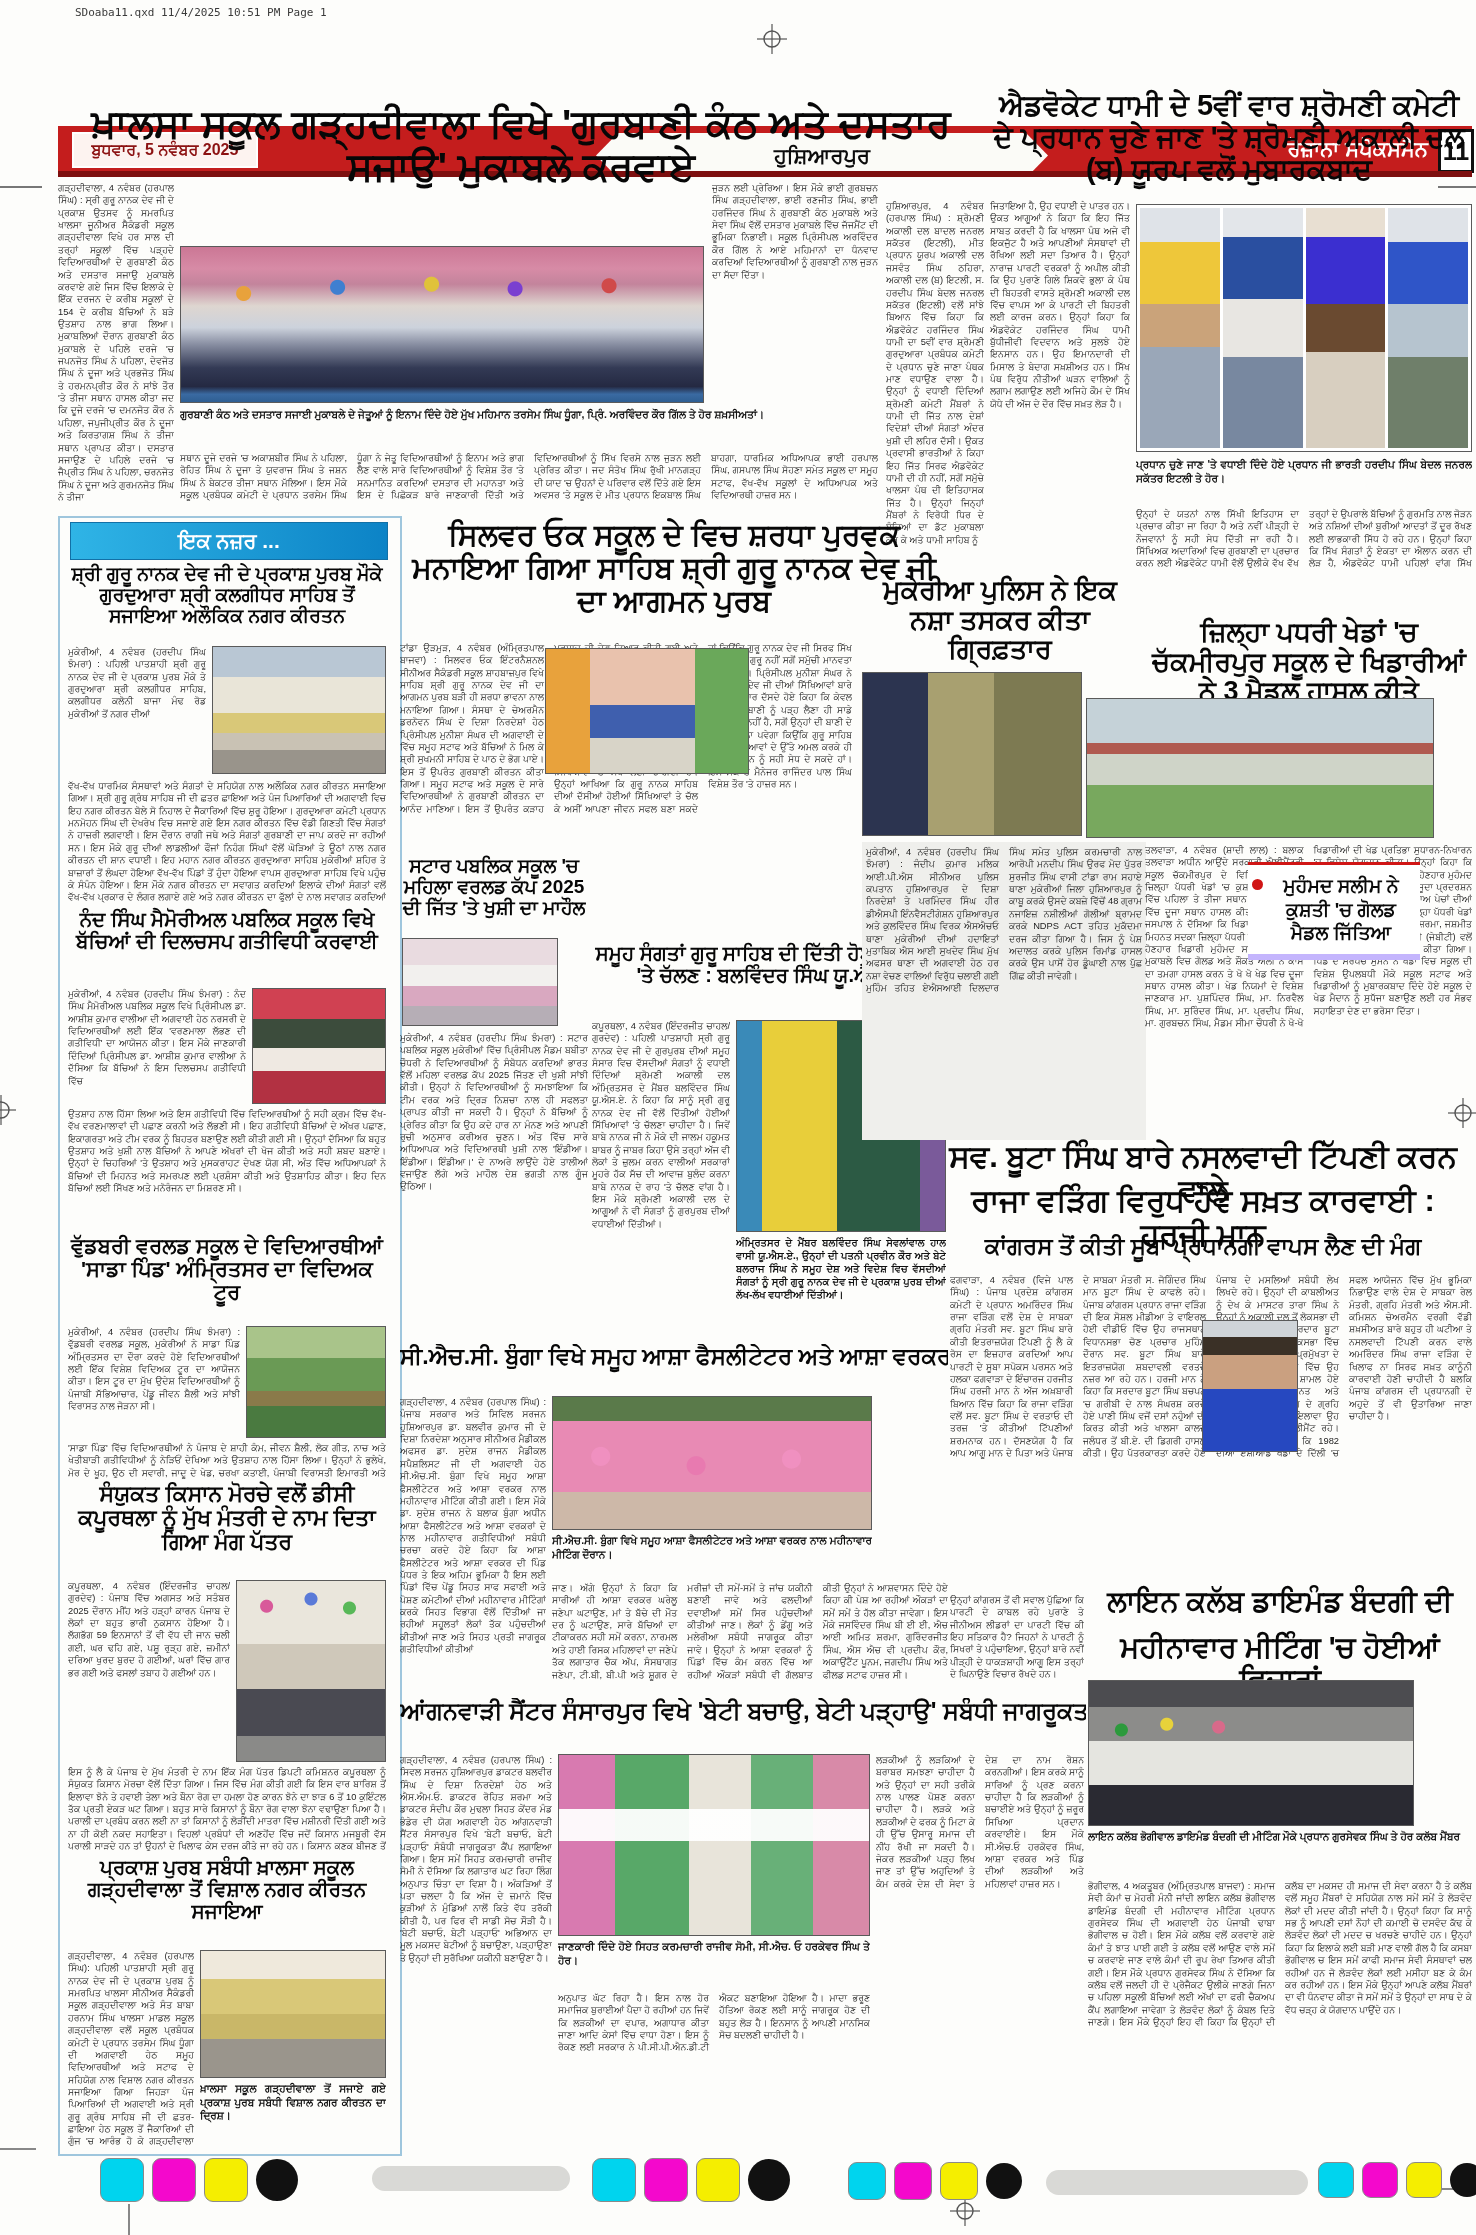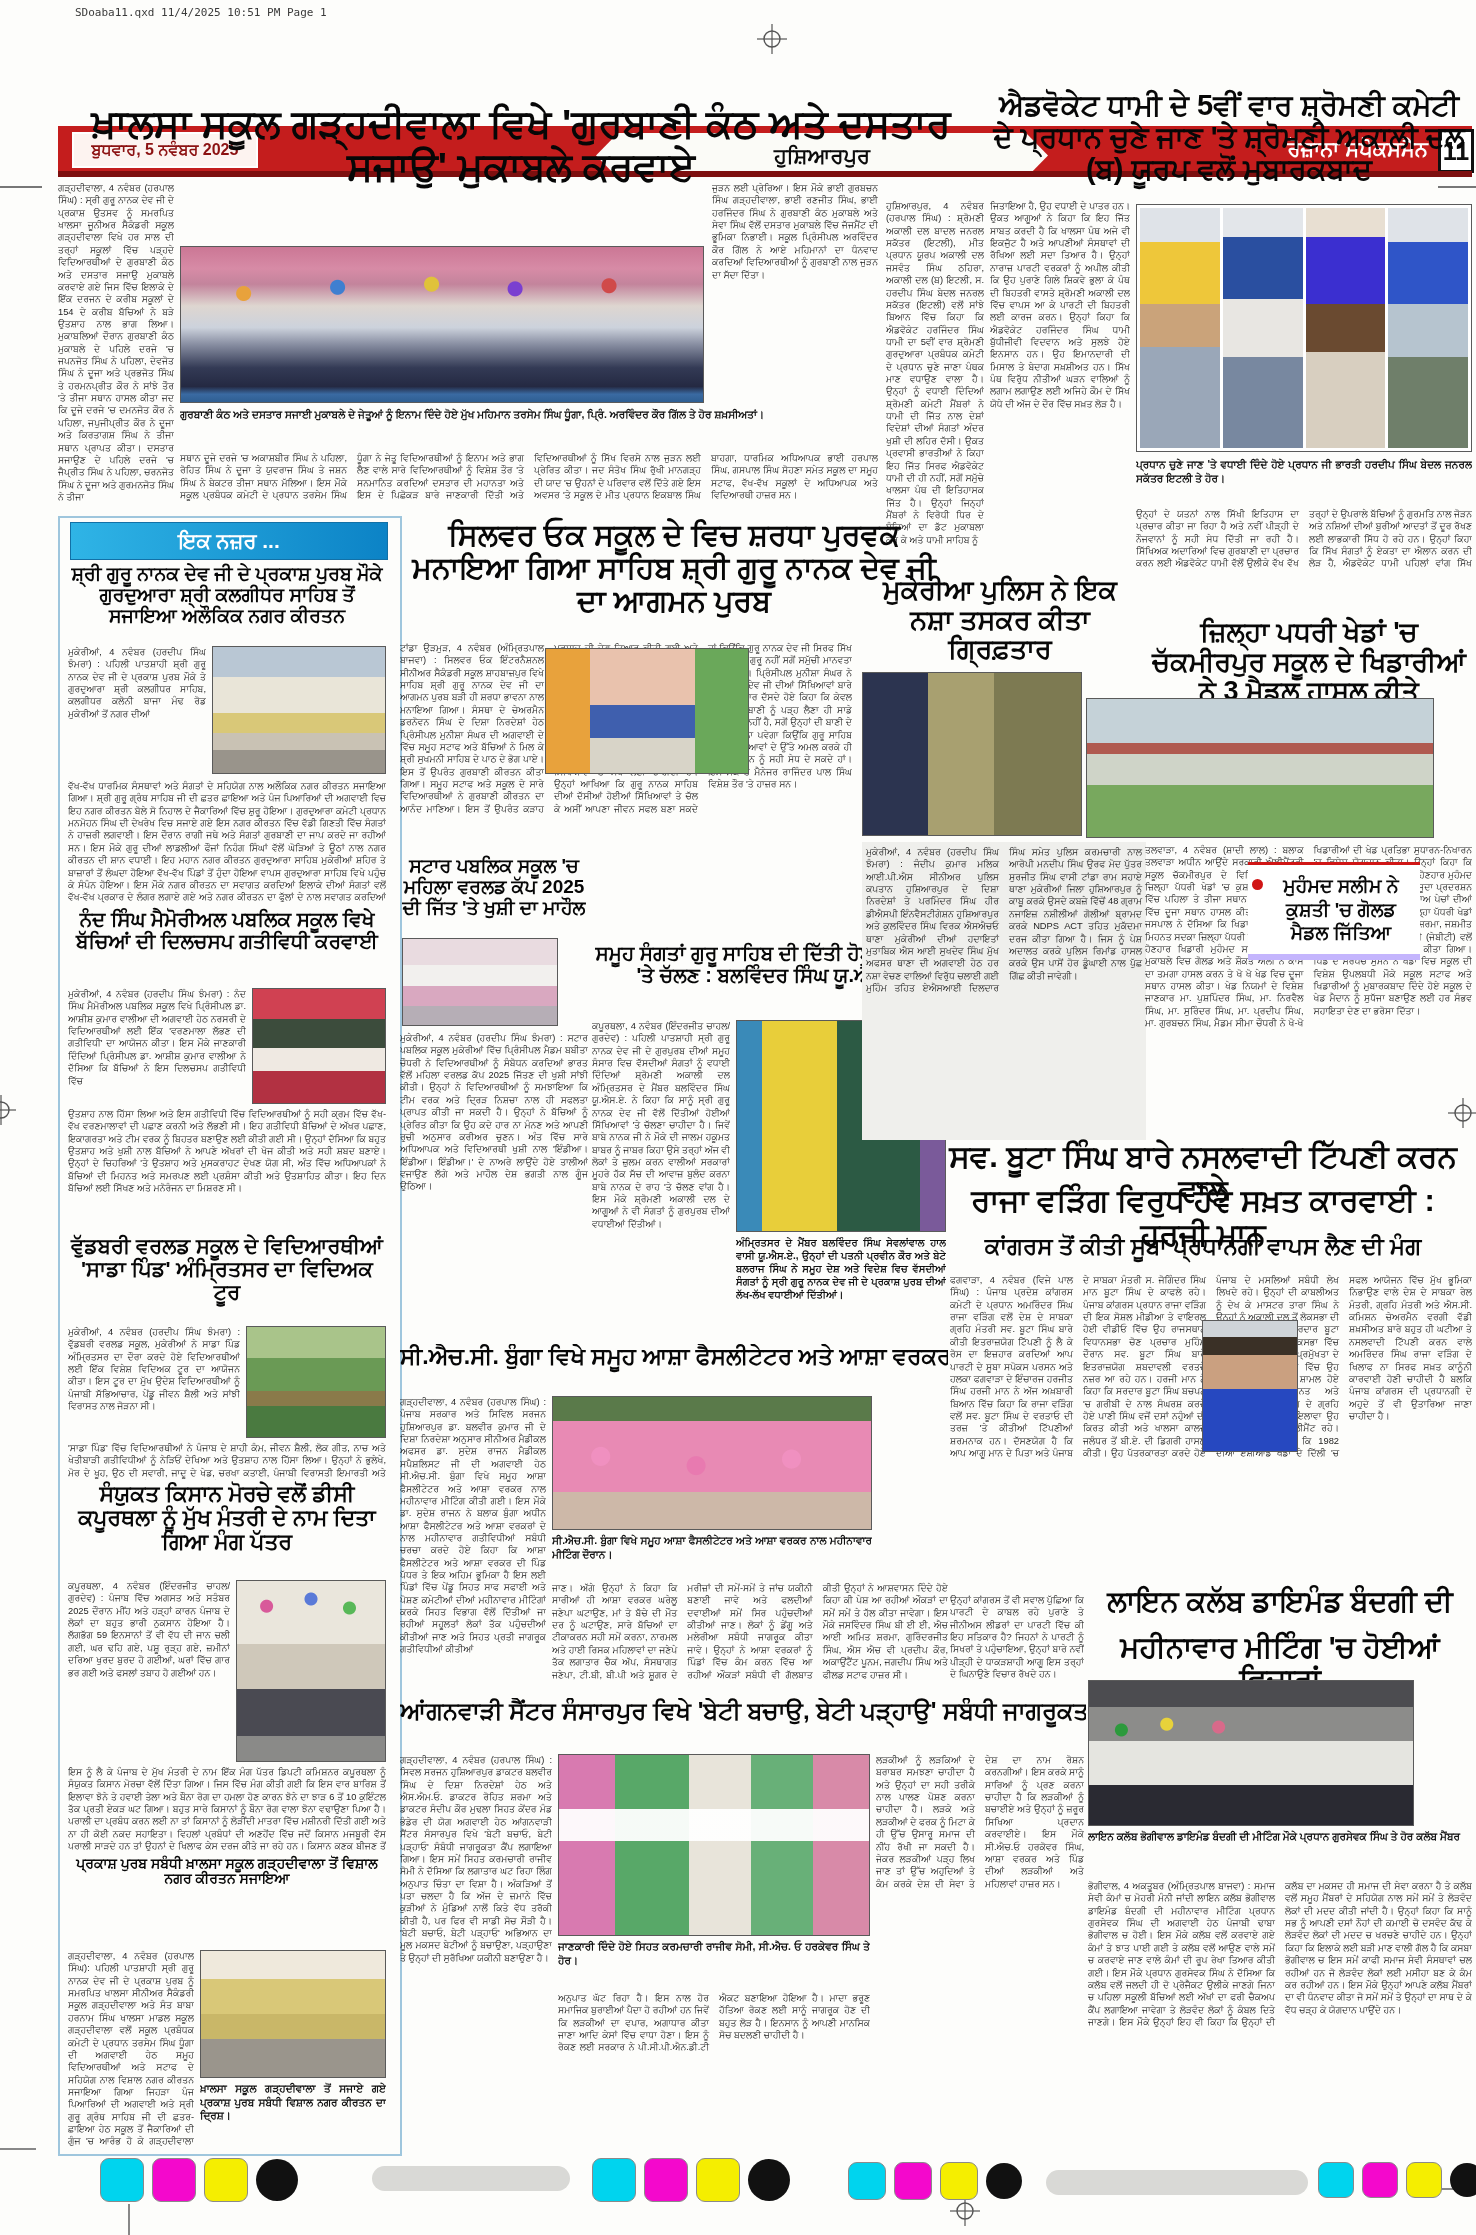--- a/index.html
+++ b/index.html
@@ -168,21 +168,21 @@
   <div class="abs hl" style="left:66px;top:1234px;width:322px;height:88px;font-size:21px;">ਵੁੱਡਬਰੀ ਵਰਲਡ ਸਕੂਲ ਦੇ ਵਿਦਿਆਰਥੀਆਂ 'ਸਾਡਾ ਪਿੰਡ' ਅੰਮ੍ਰਿਤਸਰ ਦਾ ਵਿਦਿਅਕ ਟੂਰ</div>
   <div class="abs ph ph-dino" style="left:246px;top:1326px;width:140px;height:112px;"></div>
   <div class="abs bt" style="left:68px;top:1326px;width:172px;height:112px;">ਮੁਕੇਰੀਆਂ, 4 ਨਵੰਬਰ (ਹਰਦੀਪ ਸਿੰਘ ਝੰਮਰਾ) : ਵੁੱਡਬਰੀ ਵਰਲਡ ਸਕੂਲ, ਮੁਕੇਰੀਆਂ ਨੇ ਸਾਡਾ ਪਿੰਡ ਅੰਮ੍ਰਿਤਸਰ ਦਾ ਦੌਰਾ ਕਰਦੇ ਹੋਏ ਵਿਦਿਆਰਥੀਆਂ ਲਈ ਇੱਕ ਵਿਸ਼ੇਸ਼ ਵਿਦਿਅਕ ਟੂਰ ਦਾ ਆਯੋਜਨ ਕੀਤਾ। ਇਸ ਟੂਰ ਦਾ ਮੁੱਖ ਉਦੇਸ਼ ਵਿਦਿਆਰਥੀਆਂ ਨੂੰ ਪੰਜਾਬੀ ਸੱਭਿਆਚਾਰ, ਪੇਂਡੂ ਜੀਵਨ ਸ਼ੈਲੀ ਅਤੇ ਸਾਂਝੀ ਵਿਰਾਸਤ ਨਾਲ ਜੋੜਨਾ ਸੀ।</div>
   <div class="abs bt" style="left:68px;top:1442px;width:318px;height:38px;">'ਸਾਡਾ ਪਿੰਡ' ਵਿੱਚ ਵਿਦਿਆਰਥੀਆਂ ਨੇ ਪੰਜਾਬ ਦੇ ਸ਼ਾਹੀ ਕੰਮ, ਜੀਵਨ ਸ਼ੈਲੀ, ਲੋਕ ਗੀਤ, ਨਾਚ ਅਤੇ ਖੇਤੀਬਾੜੀ ਗਤੀਵਿਧੀਆਂ ਨੂੰ ਨੇੜਿਓਂ ਦੇਖਿਆ ਅਤੇ ਉਤਸ਼ਾਹ ਨਾਲ ਹਿੱਸਾ ਲਿਆ। ਉਨ੍ਹਾਂ ਨੇ ਭੁਲੇਖੇ, ਮੋਰ ਦੇ ਖੂਹ, ਉਠ ਦੀ ਸਵਾਰੀ, ਜਾਦੂ ਦੇ ਖੇਡ, ਚਰਖਾ ਕਤਾਈ, ਪੰਜਾਬੀ ਵਿਰਾਸਤੀ ਇਮਾਰਤੀ ਅਤੇ ਪ੍ਰਾਚੀਨ ਕਾਰੀਗਰੀ ਬਾਰੇ ਸਿੱਖਿਆ। ਉਨ੍ਹਾਂ ਨੇ ਮੱਕੀ ਦੀ ਰੋਟੀ, ਸਰ੍ਹੋਂ ਦੇ ਸਾਗ ਅਤੇ ਲੱਸੀ ਵਰਗੀਆਂ ਪਿੰਡ ਦੀਆਂ ਵਿਸ਼ੇਸ਼ਤਾਵਾਂ ਦਾ ਵੀ ਆਨੰਦ ਮਾਣਿਆ। ਸਕੂਲ ਪ੍ਰਿੰਸੀਪਲ ਨੇ ਕਿਹਾ ਕਿ ਅਜਿਹੇ ਟੂਰ ਵਿਦਿਆਰਥੀਆਂ ਵਿੱਚ ਸਿੱਖਣ ਦੀ ਇੱਛਾ, ਖੋਜ ਦੀ ਭਾਵਨਾ ਅਤੇ ਆਪਣੀ ਮਿੱਟੀ ਨਾਲ ਪਿਆਰ ਕਰਨ ਅਤੇ ਜੁੜੇ ਰਹਿਣ ਦੀ ਭਾਵਨਾ ਪੈਦਾ ਕਰਦੇ ਹਨ।</div>
 
   <div class="abs hl" style="left:66px;top:1482px;width:322px;height:94px;font-size:22px;">ਸੰਯੁਕਤ ਕਿਸਾਨ ਮੋਰਚੇ ਵਲੋਂ ਡੀਸੀ ਕਪੂਰਥਲਾ ਨੂੰ ਮੁੱਖ ਮੰਤਰੀ ਦੇ ਨਾਮ ਦਿਤਾ ਗਿਆ ਮੰਗ ਪੱਤਰ</div>
   <div class="abs ph ph-kisan" style="left:236px;top:1580px;width:150px;height:182px;"></div>
   <div class="abs bt" style="left:68px;top:1580px;width:162px;height:182px;">ਕਪੂਰਥਲਾ, 4 ਨਵੰਬਰ (ਇੰਦਰਜੀਤ ਚਾਹਲ/ਗੁਰਦੇਵ) : ਪੰਜਾਬ ਵਿੱਚ ਅਗਸਤ ਅਤੇ ਸਤੰਬਰ 2025 ਦੌਰਾਨ ਮੀਂਹ ਅਤੇ ਹੜ੍ਹਾਂ ਕਾਰਨ ਪੰਜਾਬ ਦੇ ਲੋਕਾਂ ਦਾ ਬਹੁਤ ਭਾਰੀ ਨੁਕਸਾਨ ਹੋਇਆ ਹੈ। ਲੱਗਭੱਗ 59 ਇਨਸਾਨਾਂ ਤੋਂ ਵੀ ਵੱਧ ਦੀ ਜਾਨ ਚਲੀ ਗਈ, ਘਰ ਢਹਿ ਗਏ, ਪਸ਼ੂ ਰੁੜ੍ਹ ਗਏ, ਜ਼ਮੀਨਾਂ ਦਰਿਆ ਖੁਰਦ ਬੁਰਦ ਹੋ ਗਈਆਂ, ਘਰਾਂ ਵਿੱਚ ਗਾਰ ਭਰ ਗਈ ਅਤੇ ਫਸਲਾਂ ਤਬਾਹ ਹੋ ਗਈਆਂ ਹਨ।</div>
   <div class="abs bt" style="left:68px;top:1766px;width:318px;height:86px;">ਇਸ ਨੂੰ ਲੈ ਕੇ ਪੰਜਾਬ ਦੇ ਮੁੱਖ ਮੰਤਰੀ ਦੇ ਨਾਮ ਇੱਕ ਮੰਗ ਪੱਤਰ ਡਿਪਟੀ ਕਮਿਸ਼ਨਰ ਕਪੂਰਥਲਾ ਨੂੰ ਸੰਯੁਕਤ ਕਿਸਾਨ ਮੋਰਚਾ ਵੱਲੋਂ ਦਿੱਤਾ ਗਿਆ। ਜਿਸ ਵਿੱਚ ਮੰਗ ਕੀਤੀ ਗਈ ਕਿ ਇਸ ਵਾਰ ਬਾਰਿਸ਼ ਤੋਂ ਇਲਾਵਾ ਝੋਨੇ ਤੇ ਹਵਾਈ ਤੇਲਾ ਅਤੇ ਬੌਨਾ ਰੋਗ ਦਾ ਹਮਲਾ ਹੋਣ ਕਾਰਨ ਝੋਨੇ ਦਾ ਝਾੜ 6 ਤੋਂ 10 ਕੁਇੰਟਲ ਤੱਕ ਪ੍ਰਤੀ ਏਕੜ ਘਟ ਗਿਆ। ਬਹੁਤ ਸਾਰੇ ਕਿਸਾਨਾਂ ਨੂੰ ਬੌਨਾ ਰੋਗ ਵਾਲਾ ਝੋਨਾ ਵਢਾਉਣਾ ਪਿਆ ਹੈ। ਪਰਾਲੀ ਦਾ ਪ੍ਰਬੰਧ ਕਰਨ ਲਈ ਨਾ ਤਾਂ ਕਿਸਾਨਾਂ ਨੂੰ ਲੋੜੀਂਦੀ ਮਾਤਰਾ ਵਿੱਚ ਮਸ਼ੀਨਰੀ ਦਿੱਤੀ ਗਈ ਅਤੇ ਨਾ ਹੀ ਕੋਈ ਨਕਦ ਸਹਾਇਤਾ। ਵਿਹਲਾਂ ਪ੍ਰਬੰਧਾਂ ਦੀ ਅਣਹੋਂਦ ਵਿੱਚ ਜਦੋਂ ਕਿਸਾਨ ਮਜਬੂਰੀ ਵੱਸ ਪਰਾਲੀ ਸਾੜਦੇ ਹਨ ਤਾਂ ਉਹਨਾਂ ਦੇ ਖਿਲਾਫ ਕੇਸ ਦਰਜ ਕੀਤੇ ਜਾ ਰਹੇ ਹਨ। ਕਿਸਾਨ ਕਣਕ ਬੀਜਣ ਤੋਂ ਲੇਟ ਹੋ ਰਹੇ ਹਨ। ਇਥੇ ਵਰਨਣ ਯੋਗ ਹੈ ਕਿ 15 ਨਵੰਬਰ ਤੋਂ ਬਾਅਦ ਬੀਜੀ ਕਣਕ ਦਾ ਝਾੜ ਡੇਢ ਕੁਇੰਟਲ ਪ੍ਰਤੀ ਏਕੜ ਹਰ ਹਫਤੇ ਘਟ ਜਾਂਦਾ ਹੈ। ਉਤੋਂ ਸਿਤਮ ਇਹ ਕਿ ਡੀਏਪੀ ਦੇ ਨਾਲ ਨੈਨੋ ਯੂਰੀਆ ਅਤੇ ਹੋਰ ਬੇਲੋੜੀਆਂ ਵਸਤਾਂ ਕਿਸਾਨਾਂ ਨੂੰ ਜਬਰੀ ਮੜ੍ਹੀਆਂ ਜਾ ਰਹੀਆਂ ਹਨ।</div>
 
-  <div class="abs hl" style="left:66px;top:1856px;width:322px;height:92px;font-size:14px;">ਪ੍ਰਕਾਸ਼ ਪੁਰਬ ਸਬੰਧੀ ਖ਼ਾਲਸਾ ਸਕੂਲ ਗੜ੍ਹਦੀਵਾਲਾ ਤੋਂ ਵਿਸ਼ਾਲ ਨਗਰ ਕੀਰਤਨ ਸਜਾਇਆ</div>
+  <div class="abs hl" style="left:66px;top:1856px;width:322px;height:92px;font-size:20px;">ਪ੍ਰਕਾਸ਼ ਪੁਰਬ ਸਬੰਧੀ ਖ਼ਾਲਸਾ ਸਕੂਲ ਗੜ੍ਹਦੀਵਾਲਾ ਤੋਂ ਵਿਸ਼ਾਲ ਨਗਰ ਕੀਰਤਨ ਸਜਾਇਆ</div>
   <div class="abs ph ph-kirtan" style="left:200px;top:1950px;width:186px;height:128px;"></div>
   <div class="abs bt" style="left:68px;top:1950px;width:126px;height:196px;">ਗੜ੍ਹਦੀਵਾਲਾ, 4 ਨਵੰਬਰ (ਹਰਪਾਲ ਸਿੰਘ): ਪਹਿਲੀ ਪਾਤਸ਼ਾਹੀ ਸ੍ਰੀ ਗੁਰੂ ਨਾਨਕ ਦੇਵ ਜੀ ਦੇ ਪ੍ਰਕਾਸ਼ ਪੁਰਬ ਨੂੰ ਸਮਰਪਿਤ ਖਾਲਸਾ ਸੀਨੀਅਰ ਸੈਕੰਡਰੀ ਸਕੂਲ ਗੜ੍ਹਦੀਵਾਲਾ ਅਤੇ ਸੰਤ ਬਾਬਾ ਹਰਨਾਮ ਸਿੰਘ ਖਾਲਸਾ ਮਾਡਲ ਸਕੂਲ ਗੜ੍ਹਦੀਵਾਲਾ ਵਲੋਂ ਸਕੂਲ ਪ੍ਰਬੰਧਕ ਕਮੇਟੀ ਦੇ ਪ੍ਰਧਾਨ ਤਰਸੇਮ ਸਿੰਘ ਧੂੰਗਾ ਦੀ ਅਗਵਾਈ ਹੇਠ ਸਮੂਹ ਵਿਦਿਆਰਥੀਆਂ ਅਤੇ ਸਟਾਫ ਦੇ ਸਹਿਯੋਗ ਨਾਲ ਵਿਸ਼ਾਲ ਨਗਰ ਕੀਰਤਨ ਸਜਾਇਆ ਗਿਆ ਜਿਹੜਾ ਪੰਜ ਪਿਆਰਿਆਂ ਦੀ ਅਗਵਾਈ ਅਤੇ ਸ੍ਰੀ ਗੁਰੂ ਗ੍ਰੰਥ ਸਾਹਿਬ ਜੀ ਦੀ ਛਤਰ-ਛਾਇਆ ਹੇਠ ਸਕੂਲ ਤੋਂ ਜੈਕਾਰਿਆਂ ਦੀ ਗੂੰਜ 'ਚ ਆਰੰਭ ਹੋ ਕੇ ਗੜ੍ਹਦੀਵਾਲਾ ਸ਼ਹਿਰ ਦੇ ਵੱਖ-ਵੱਖ ਬਾਜ਼ਾਰਾਂ ਵਿਖੇ ਦੀ ਹੁੰਦਾ ਹੋਇਆ ਮੁੜ ਉਕਤ ਸਕੂਲ ਵਿਖੇ ਸਮਾਪਤ ਹੋਇਆ। ਸ਼ਹਿਰ ਵਾਸੀਆਂ ਵੱਲੋਂ ਨਗਰ ਕੀਰਤਨ ਦਾ ਵੱਖ-ਵੱਖ ਥਾਈਂ ਸਵਾਗਤ ਕੀਤਾ ਗਿਆ ਅਤੇ ਅਨੇਕ ਪ੍ਰਕਾਰ ਦੇ ਲੰਗਰ ਲਗਾਏ ਗਏ।</div>
   <div class="abs cap" style="left:200px;top:2082px;width:186px;height:62px;">ਖ਼ਾਲਸਾ ਸਕੂਲ ਗੜ੍ਹਦੀਵਾਲਾ ਤੋਂ ਸਜਾਏ ਗਏ ਪ੍ਰਕਾਸ਼ ਪੁਰਬ ਸਬੰਧੀ ਵਿਸ਼ਾਲ ਨਗਰ ਕੀਰਤਨ ਦਾ ਦ੍ਰਿਸ਼।</div>
 
   <div class="abs hl" style="left:400px;top:518px;width:548px;height:118px;font-size:30px;">ਸਿਲਵਰ ਓਕ ਸਕੂਲ ਦੇ ਵਿਚ ਸ਼ਰਧਾ ਪੁਰਵਕ ਮਨਾਇਆ ਗਿਆ ਸਾਹਿਬ ਸ਼੍ਰੀ ਗੁਰੂ ਨਾਨਕ ਦੇਵ ਜੀ ਦਾ ਆਗਮਨ ਪੁਰਬ</div>
   <div class="abs bt c3" style="left:400px;top:642px;width:452px;height:210px;">ਟਾਂਡਾ ਉੜਮੁੜ, 4 ਨਵੰਬਰ (ਅੰਮ੍ਰਿਤਪਾਲ ਬਾਜਵਾ) : ਸਿਲਵਰ ਓਕ ਇੰਟਰਨੈਸ਼ਨਲ ਸੀਨੀਅਰ ਸੈਕੰਡਰੀ ਸਕੂਲ ਸ਼ਾਹਬਾਜ਼ਪੁਰ ਵਿਖੇ ਸਾਹਿਬ ਸ਼੍ਰੀ ਗੁਰੂ ਨਾਨਕ ਦੇਵ ਜੀ ਦਾ ਆਗਮਨ ਪੁਰਬ ਬੜੀ ਹੀ ਸ਼ਰਧਾ ਭਾਵਨਾ ਨਾਲ ਮਨਾਇਆ ਗਿਆ। ਸੰਸਥਾ ਦੇ ਚੇਅਰਮੈਨ ਡਰਨੋਵਨ ਸਿੰਘ ਦੇ ਦਿਸ਼ਾ ਨਿਰਦੇਸ਼ਾਂ ਹੇਠ ਪ੍ਰਿੰਸੀਪਲ ਮੁਨੀਸ਼ਾ ਸੰਘਰ ਦੀ ਅਗਵਾਈ ਦੇ ਵਿੱਚ ਸਮੂਹ ਸਟਾਫ ਅਤੇ ਬੱਚਿਆਂ ਨੇ ਮਿਲ ਕੇ ਸ਼੍ਰੀ ਸੁਖਮਨੀ ਸਾਹਿਬ ਦੇ ਪਾਠ ਦੇ ਭੋਗ ਪਾਏ। ਇਸ ਤੋਂ ਉਪਰੰਤ ਗੁਰਬਾਣੀ ਕੀਰਤਨ ਕੀਤਾ ਗਿਆ। ਸਮੂਹ ਸਟਾਫ ਅਤੇ ਸਕੂਲ ਦੇ ਸਾਰੇ ਵਿਦਿਆਰਥੀਆਂ ਨੇ ਗੁਰਬਾਣੀ ਕੀਰਤਨ ਦਾ ਆਨੰਦ ਮਾਣਿਆ। ਇਸ ਤੋਂ ਉਪਰੰਤ ਕੜਾਹ ਪ੍ਰਸ਼ਾਦ ਦੀ ਦੇਗ ਤਿਆਰ ਕੀਤੀ ਗਈ ਅਤੇ ਗੁਰੂ ਸਾਹਿਬ ਦੇ ਚਰਨਾਂ ਵਿੱਚ ਅਰਦਾਸ ਕਰਕੇ ਸਮੂਹ ਸਕੂਲ ਨੂੰ ਪ੍ਰਸ਼ਾਦ ਵਰਤਾਇਆ ਗਿਆ। ਇਸ ਮੌਕੇ ਸੰਸਥਾ ਦੇ ਵਾਈਸ ਚੇਅਰ ਪਰਸਨ ਸ਼੍ਰੀਮਤੀ ਕਮਲੇਸ਼ ਕੌਰ ਅਤੇ ਸ਼੍ਰੀਮਤੀ ਇਸ਼ਰਤ ਪਾਲੀ ਸੇਠੀ ਨੇ ਵਿਸ਼ੇਸ਼ ਤੌਰ ਤੇ ਗੁਰੂ ਚਰਨਾਂ ਵਿੱਚ ਹਾਜ਼ਰੀ ਭਰੀ। ਉਨ੍ਹਾਂ ਨੇ ਬੱਚਿਆਂ ਨੂੰ ਸੰਬੋਧਿਤ ਕਰਦੇ ਹੋਏ ਕਿਹਾ ਕਿ ਗੁਰੂ ਨਾਨਕ ਦੇਵ ਜੀ ਦਾ ਸਮੁੱਚਾ ਜੀਵਨ ਸਾਡੇ ਲਈ ਮਾਰਗ ਦਰਸ਼ਨ ਹੈ। ਸਾਨੂੰ ਉਨ੍ਹਾਂ ਦੀਆਂ ਸਿੱਖਿਆਵਾਂ ਤੋਂ ਸੇਧ ਲੈਣੀ ਚਾਹੀਦੀ ਹੈ। ਉਨ੍ਹਾਂ ਆਖਿਆ ਕਿ ਗੁਰੂ ਨਾਨਕ ਸਾਹਿਬ ਦੀਆਂ ਦੱਸੀਆਂ ਹੋਈਆਂ ਸਿੱਖਿਆਵਾਂ ਤੇ ਚੱਲ ਕੇ ਅਸੀਂ ਆਪਣਾ ਜੀਵਨ ਸਫਲ ਬਣਾ ਸਕਦੇ ਹਾਂ ਕਿਉਂਕਿ ਗੁਰੂ ਨਾਨਕ ਦੇਵ ਜੀ ਸਿਰਫ ਸਿੱਖ ਧਰਮ ਦੇ ਹੀ ਗੁਰੂ ਨਹੀਂ ਸਗੋਂ ਸਮੁੱਚੀ ਮਾਨਵਤਾ ਦੇ ਗੁਰੂ ਹਨ। ਪ੍ਰਿੰਸੀਪਲ ਮੁਨੀਸ਼ਾ ਸੰਘਰ ਨੇ ਗੁਰੂ ਨਾਨਕ ਦੇਵ ਜੀ ਦੀਆਂ ਸਿੱਖਿਆਵਾਂ ਬਾਰੇ ਆਪਣੇ ਵਿਚਾਰ ਦੱਸਦੇ ਹੋਏ ਕਿਹਾ ਕਿ ਕੇਵਲ ਉਨ੍ਹਾਂ ਦੀ ਬਾਣੀ ਨੂੰ ਪੜ੍ਹ ਲੈਣਾ ਹੀ ਸਾਡੇ ਲਈ ਕਾਫੀ ਨਹੀਂ ਹੈ, ਸਗੋਂ ਉਨ੍ਹਾਂ ਦੀ ਬਾਣੀ ਦੇ ਅਮਲ ਕਰਨਾ ਪਵੇਗਾ ਕਿਉਂਕਿ ਗੁਰੂ ਸਾਹਿਬ ਦੀਆਂ ਸਿੱਖਿਆਵਾਂ ਦੇ ਉੱਤੇ ਅਮਲ ਕਰਕੇ ਹੀ ਆਪਣੇ ਜੀਵਨ ਨੂੰ ਸਹੀ ਸੇਧ ਦੇ ਸਕਦੇ ਹਾਂ। ਇਸ ਮੌਕੇ ਤੇ ਮੈਨੇਜਰ ਰਾਜਿੰਦਰ ਪਾਲ ਸਿੰਘ ਵਿਸ਼ੇਸ਼ ਤੌਰ 'ਤੇ ਹਾਜ਼ਰ ਸਨ।</div>
   <div class="abs ph ph-oak" style="left:545px;top:648px;width:204px;height:126px;"></div>
 
   <div class="abs hl" style="left:400px;top:856px;width:188px;height:80px;font-size:19px;">ਸਟਾਰ ਪਬਲਿਕ ਸਕੂਲ 'ਚ ਮਹਿਲਾ ਵਰਲਡ ਕੱਪ 2025 ਦੀ ਜਿੱਤ 'ਤੇ ਖੁਸ਼ੀ ਦਾ ਮਾਹੌਲ</div>
   <div class="abs ph ph-star" style="left:402px;top:938px;width:156px;height:88px;"></div>

